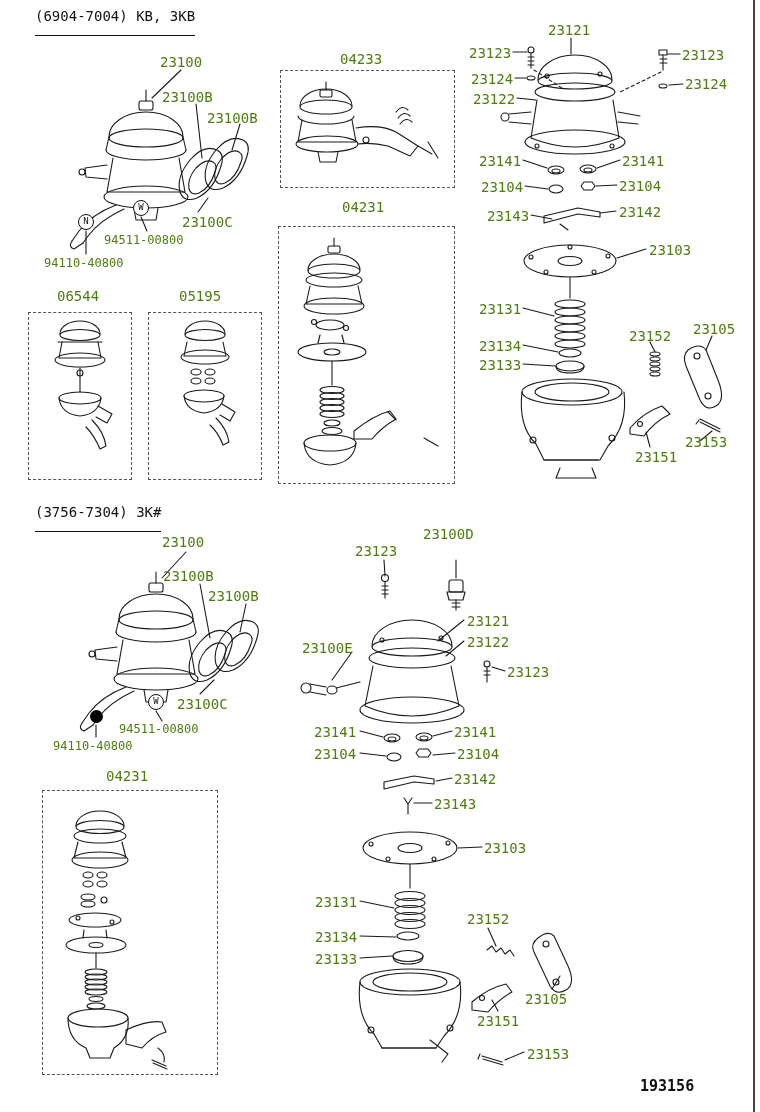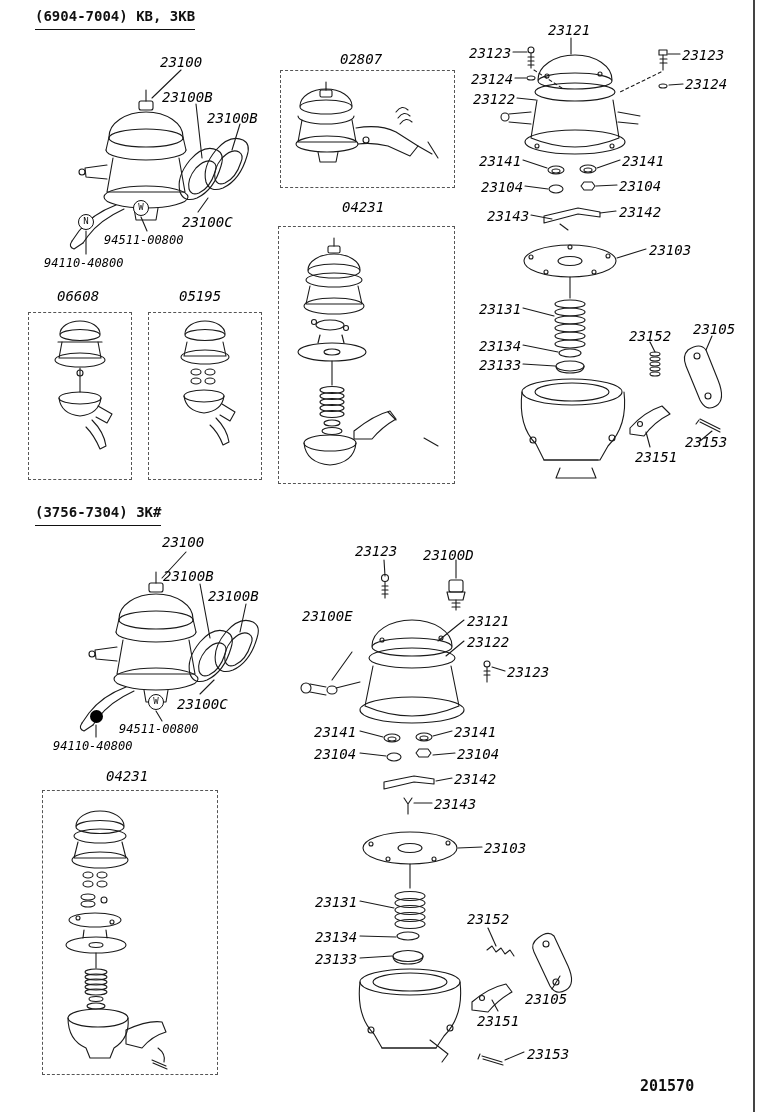--- a/index.html
+++ b/index.html
@@ -1,23 +1,23 @@
 <!DOCTYPE html>
 <html><head>
 <meta charset="utf-8">
 <style>
   * { margin:0; padding:0; box-sizing:border-box; }
   html,body { background:#ffffff; }
   body { width:760px; height:1112px; font-family:"DejaVu Sans Mono", monospace; color:#111; }
   .page { position:relative; width:760px; height:1112px; background:#fff; overflow:hidden; }
   .art { position:absolute; left:0; top:0; }
-  .plabel { position:absolute; font-size:14px; line-height:16px; white-space:nowrap; color:#000000;font-style:italic; }
+  .plabel { position:absolute; font-size:14px; line-height:16px; white-space:nowrap; color:#4d7c0f; }
   .plabel.small { font-size:12px; line-height:14px; }
-  .sec-title { position:absolute; font-size:14px; font-weight:bold; white-space:nowrap;
-               border-bottom:1.5px solid #111; padding-bottom:5px; }
+  .sec-title { position:absolute; font-size:14px; font-weight:normal; white-space:nowrap;
+               border-bottom:1.5px solid #111; padding-bottom:11px; }
   .dashed-box { position:absolute; border:1.5px dashed #555; }
   .badge { position:absolute; width:16px; height:16px; border:1.3px solid #111; border-radius:50%;
            font-size:9px; line-height:13px; text-align:center; background:#fff; }
   .dot { position:absolute; width:13px; height:13px; background:#000; border-radius:50%; }
   .docnum { position:absolute; font-size:15px; font-weight:bold; }
 </style>
 </head>
 <body>
 
 <div class="page">
@@ -390,23 +390,23 @@
 
   <div class="sec-title" style="left:35px; top:8px">(6904-7004) KB, 3KB</div>
   <div class="sec-title" style="left:35px; top:504px">(3756-7304) 3K#</div>
 
   <div class="plabel" style="left:160px; top:54px">23100</div>
   <div class="plabel" style="left:162px; top:89px">23100B</div>
   <div class="plabel" style="left:207px; top:110px">23100B</div>
   <div class="plabel" style="left:182px; top:214px">23100C</div>
   <div class="plabel small" style="left:104px; top:233px">94511-00800</div>
   <div class="plabel small" style="left:44px; top:256px">94110-40800</div>
-  <div class="plabel" style="left:57px; top:288px">06608</div>
+  <div class="plabel" style="left:57px; top:288px">06544</div>
   <div class="plabel" style="left:179px; top:288px">05195</div>
-  <div class="plabel" style="left:340px; top:51px">02807</div>
+  <div class="plabel" style="left:340px; top:51px">04233</div>
   <div class="plabel" style="left:342px; top:199px">04231</div>
   <div class="plabel" style="left:548px; top:22px">23121</div>
   <div class="plabel" style="left:469px; top:45px">23123</div>
   <div class="plabel" style="left:682px; top:47px">23123</div>
   <div class="plabel" style="left:471px; top:71px">23124</div>
   <div class="plabel" style="left:685px; top:76px">23124</div>
   <div class="plabel" style="left:473px; top:91px">23122</div>
   <div class="plabel" style="left:479px; top:153px">23141</div>
   <div class="plabel" style="left:622px; top:153px">23141</div>
   <div class="plabel" style="left:481px; top:179px">23104</div>
@@ -426,22 +426,22 @@
   <div class="badge" style="left:133px; top:200px">W</div>
 
   <div class="plabel" style="left:162px; top:534px">23100</div>
   <div class="plabel" style="left:163px; top:568px">23100B</div>
   <div class="plabel" style="left:208px; top:588px">23100B</div>
   <div class="plabel" style="left:177px; top:696px">23100C</div>
   <div class="plabel small" style="left:119px; top:722px">94511-00800</div>
   <div class="plabel small" style="left:53px; top:739px">94110-40800</div>
   <div class="plabel" style="left:106px; top:768px">04231</div>
   <div class="plabel" style="left:355px; top:543px">23123</div>
-  <div class="plabel" style="left:423px; top:547px">23100D</div>
-  <div class="plabel" style="left:302px; top:608px">23100E</div>
+  <div class="plabel" style="left:423px; top:526px">23100D</div>
+  <div class="plabel" style="left:302px; top:640px">23100E</div>
   <div class="plabel" style="left:467px; top:613px">23121</div>
   <div class="plabel" style="left:467px; top:634px">23122</div>
   <div class="plabel" style="left:507px; top:664px">23123</div>
   <div class="plabel" style="left:314px; top:724px">23141</div>
   <div class="plabel" style="left:454px; top:724px">23141</div>
   <div class="plabel" style="left:314px; top:746px">23104</div>
   <div class="plabel" style="left:457px; top:746px">23104</div>
   <div class="plabel" style="left:454px; top:771px">23142</div>
   <div class="plabel" style="left:434px; top:796px">23143</div>
   <div class="plabel" style="left:484px; top:840px">23103</div>
@@ -449,15 +449,15 @@
   <div class="plabel" style="left:315px; top:929px">23134</div>
   <div class="plabel" style="left:315px; top:951px">23133</div>
   <div class="plabel" style="left:467px; top:911px">23152</div>
   <div class="plabel" style="left:525px; top:991px">23105</div>
   <div class="plabel" style="left:477px; top:1013px">23151</div>
   <div class="plabel" style="left:527px; top:1046px">23153</div>
 
   <div class="dot" style="left:90px; top:710px"></div>
   <div class="badge" style="left:148px; top:694px">W</div>
 
-  <div class="docnum" style="left:640px; top:1077px">201570</div>
+  <div class="docnum" style="left:640px; top:1077px">193156</div>
 
 </div>
 
 </body></html>

